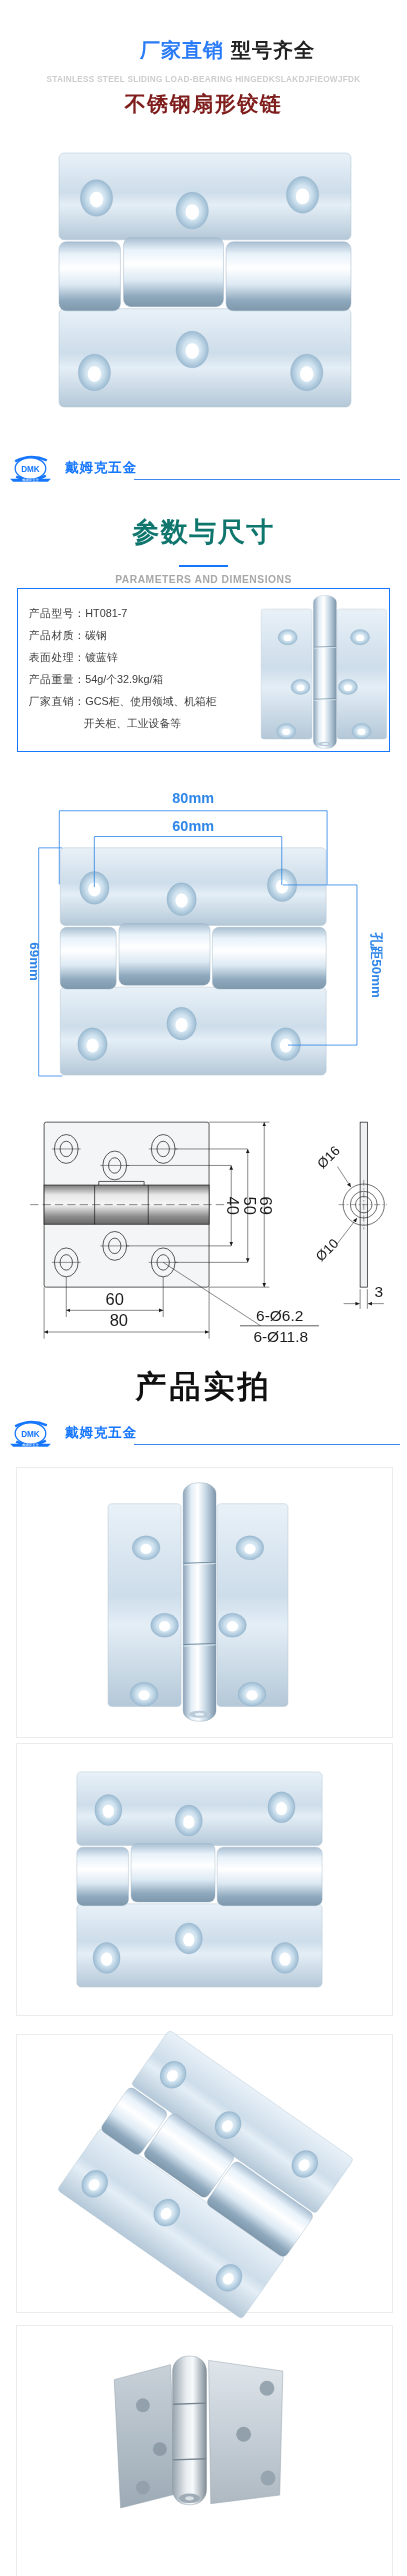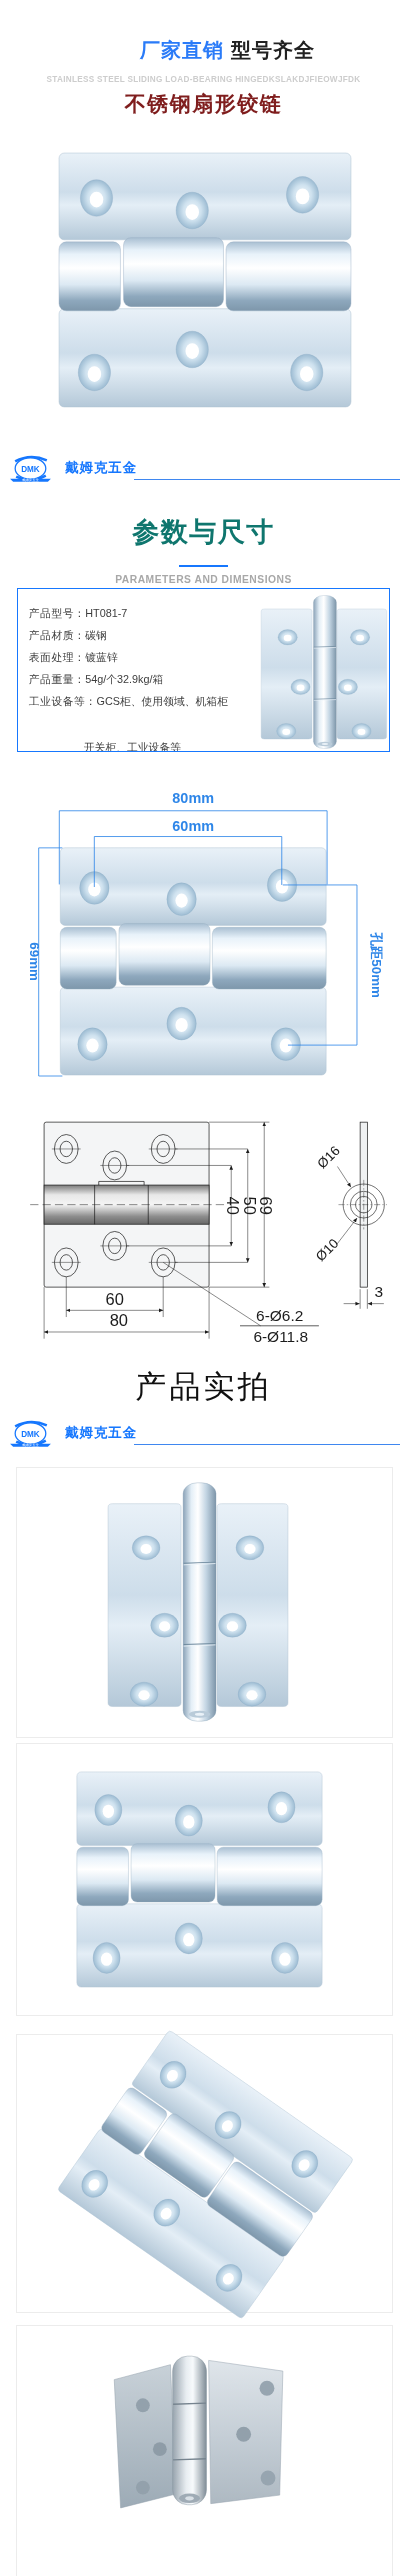--- a/index.html
+++ b/index.html
@@ -22,27 +22,27 @@
 
   
   .sec-title{top:514px;font-size:27px;font-weight:700;color:#0f766e;letter-spacing:1.5px;}
   .sec-underline{top:565px;left:179px;width:49px;height:2.1px;background:#1677fe;}
   .sec-sub{top:574px;font-size:10.3px;color:#a8a8a8;letter-spacing:0.5px;}
 
   
   .param-box{left:16.5px;top:588px;width:371px;height:162px;border:1.5px solid #1677fe;background:#fff;overflow:hidden;}
   .param-rows{position:absolute;left:11.3px;top:13.4px;font-size:10.8px;color:#3c3c3c;line-height:22px;white-space:nowrap;}
   .param-row .lbl{letter-spacing:0.5px;text-align:center;}
-  .param-row-cont{padding-left:55px;margin-top:24px;}
+  .param-row-cont{padding-left:55px;}
 
   svg{display:block;}
   svg text{font-family:"Liberation Sans","DejaVu Sans",sans-serif;}
 
   
-  .gallery-title{top:1366px;font-size:31px;font-weight:400;color:#101010;letter-spacing:3.1px;}
+  .gallery-title{top:1366px;font-size:31px;font-weight:700;color:#101010;letter-spacing:3.1px;}
   .photo-card{position:absolute;left:15.5px;width:375px;background:#ffffff;border:0.5px solid #ececec;}
   .rot35{transform:rotate(35deg);}
 </style>
 </head>
 <body>
 
 <div id="page">
 
   <svg width="0" height="0" style="position:absolute" aria-hidden="true">
     <defs>
@@ -190,21 +190,21 @@
   <div class="abs ctr sec-title">参数与尺寸</div>
   <div class="abs sec-underline"></div>
   <div class="abs ctr sec-sub">PARAMETERS AND DIMENSIONS</div>
 
   <div class="abs param-box">
     <div class="param-rows">
       <div class="param-row"><span class="lbl">产品型号：</span><span class="val">HT081-7</span></div>
       <div class="param-row"><span class="lbl">产品材质：</span><span class="val">碳钢</span></div>
       <div class="param-row"><span class="lbl">表面处理：</span><span class="val">镀蓝锌</span></div>
       <div class="param-row"><span class="lbl">产品重量：</span><span class="val">54g/个32.9kg/箱</span></div>
-      <div class="param-row"><span class="lbl">工业设备等：</span><span class="val">GCS柜、使用领域、机箱柜</span></div>
+      <div class="param-row"><span class="lbl">厂家直销：</span><span class="val">GCS柜、使用领域、机箱柜</span></div>
       <div class="param-row param-row-cont"><span class="val">开关柜、工业设备等</span></div>
     </div>
     <svg style="position:absolute;left:241px;top:6.2px" width="129" height="154" viewBox="0 0 360 620" preserveAspectRatio="none">
       <use href="#sym-vert"></use>
     </svg>
   </div>
 
   <svg class="abs" style="left:23px;top:784px" width="361" height="309" viewBox="0 0 700 600">
     <svg x="70" y="122" width="520" height="445" viewBox="0 0 565 490" preserveAspectRatio="none">
       <use href="#sym-front"></use>

